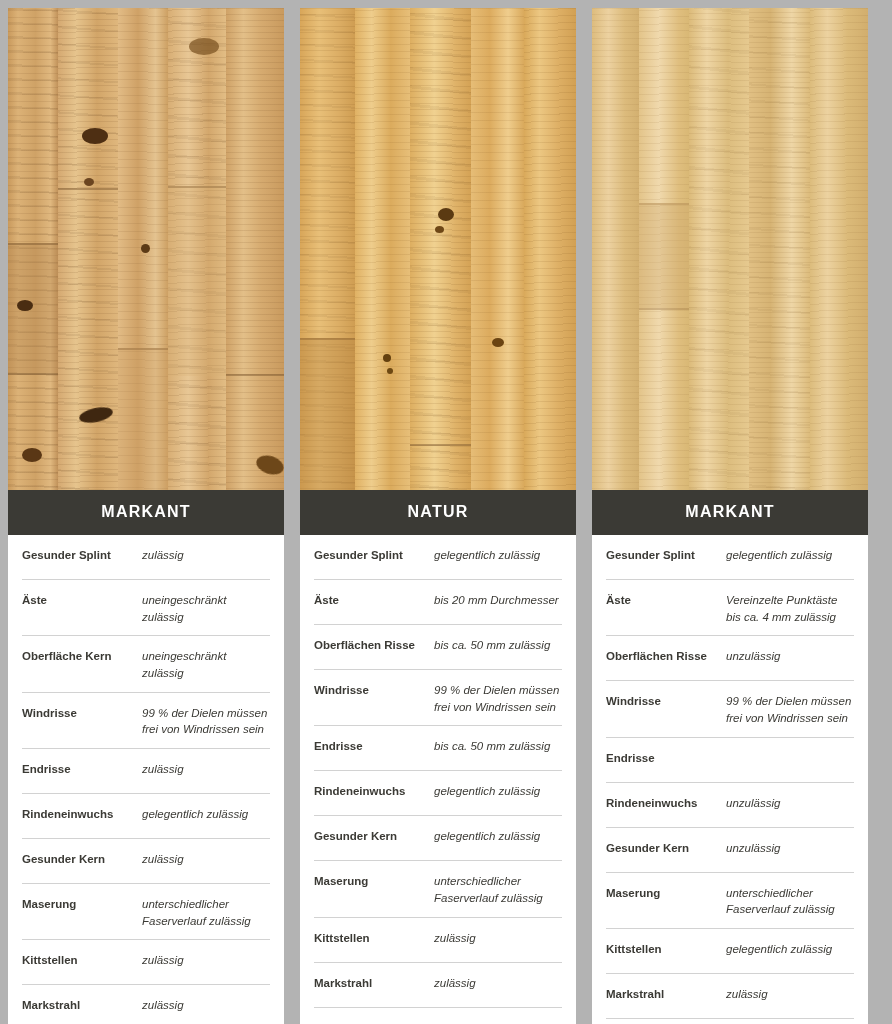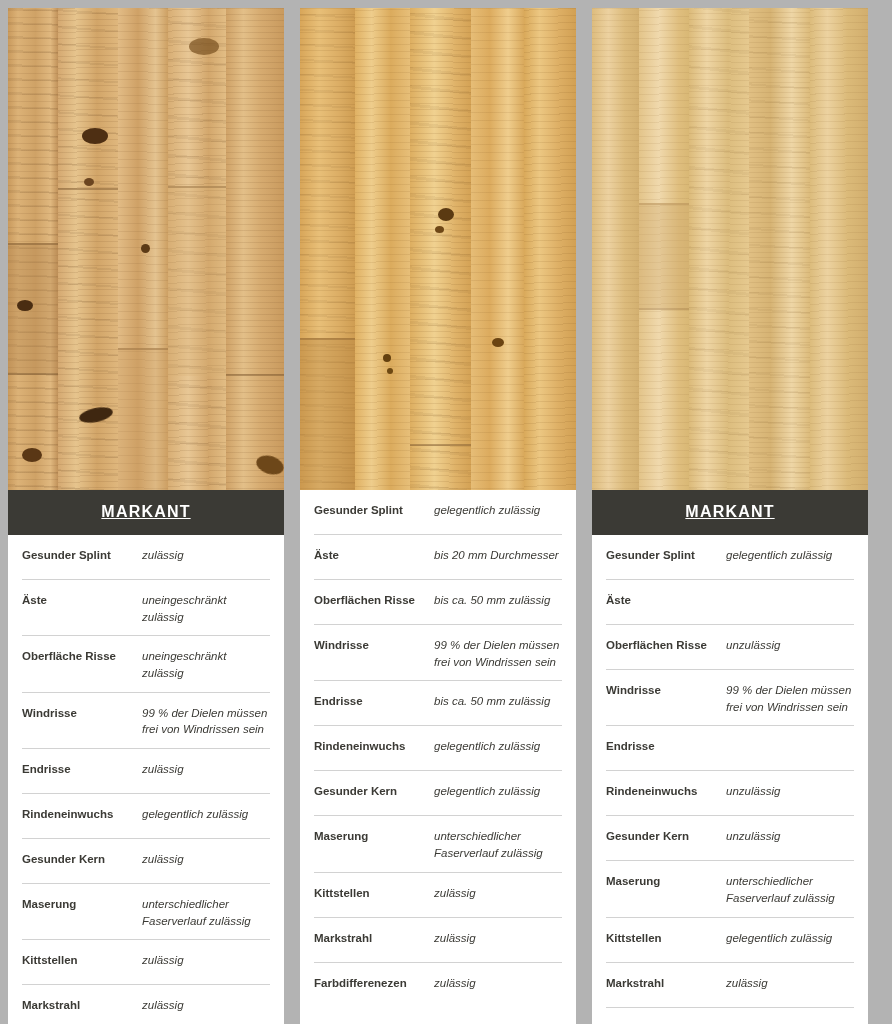--- a/index.html
+++ b/index.html
@@ -75,21 +75,20 @@
 
   
   .title-bar {
     background: #3b3a35;
     color: #ffffff;
     text-align: center;
     font-size: 16px;
     font-weight: bold;
     letter-spacing: 1.2px;
     padding: 13px 0 14px 0;
-    text-decoration: underline;
   }
 
   
   .spec-table {
     display: block;
     padding: 0 14px;
     box-sizing: border-box;
   }
   .spec-row {
     display: flex;
@@ -182,21 +181,21 @@
       <div class="spec-table">
         <div class="spec-row">
           <div class="spec-label">Gesunder Splint</div>
           <div class="spec-value">zulässig</div>
         </div>
         <div class="spec-row">
           <div class="spec-label">Äste</div>
           <div class="spec-value">uneingeschränkt zulässig</div>
         </div>
         <div class="spec-row">
-          <div class="spec-label">Oberfläche Risse</div>
+          <div class="spec-label">Oberfläche Kern</div>
           <div class="spec-value">uneingeschränkt zulässig</div>
         </div>
         <div class="spec-row">
           <div class="spec-label">Windrisse</div>
           <div class="spec-value">99 % der Dielen müssen frei von Windrissen sein</div>
         </div>
         <div class="spec-row">
           <div class="spec-label">Endrisse</div>
           <div class="spec-value">zulässig</div>
         </div>
@@ -260,20 +259,21 @@
                  repeating-linear-gradient(180deg, rgba(130,85,30,0.12) 0px, rgba(130,85,30,0.12) 1px, rgba(255,255,255,0) 1px, rgba(255,255,255,0) 8px);"></div>
             <div class="knot" style="left:40%;top:330px;width:12px;height:9px;background:#6b4412;"></div>
           </div>
           <div class="plank" style="width:19%;background:
                linear-gradient(90deg,#d9a95a 0%,#ecc782 30%,#deb066 65%,#d2a053 100%);">
             <div class="grain" style="background:
                  repeating-linear-gradient(178deg, rgba(125,82,28,0.13) 0px, rgba(125,82,28,0.13) 1px, rgba(255,255,255,0) 1px, rgba(255,255,255,0) 7px);"></div>
           </div>
         </div>
       </div>
+      <div class="title-bar">NATUR</div>
       <div class="spec-table">
         <div class="spec-row">
           <div class="spec-label">Gesunder Splint</div>
           <div class="spec-value">gelegentlich zulässig</div>
         </div>
         <div class="spec-row">
           <div class="spec-label">Äste</div>
           <div class="spec-value">bis 20 mm Durchmesser</div>
         </div>
         <div class="spec-row">
@@ -351,20 +351,21 @@
         </div>
       </div>
       <div class="title-bar">MARKANT</div>
       <div class="spec-table">
         <div class="spec-row">
           <div class="spec-label">Gesunder Splint</div>
           <div class="spec-value">gelegentlich zulässig</div>
         </div>
         <div class="spec-row">
           <div class="spec-label">Äste</div>
+          <div class="spec-value">Vereinzelte Punktäste bis ca. 4 mm zulässig</div>
         </div>
         <div class="spec-row">
           <div class="spec-label">Oberflächen Risse</div>
           <div class="spec-value">unzulässig</div>
         </div>
         <div class="spec-row">
           <div class="spec-label">Windrisse</div>
           <div class="spec-value">99 % der Dielen müssen frei von Windrissen sein</div>
         </div>
         <div class="spec-row">

